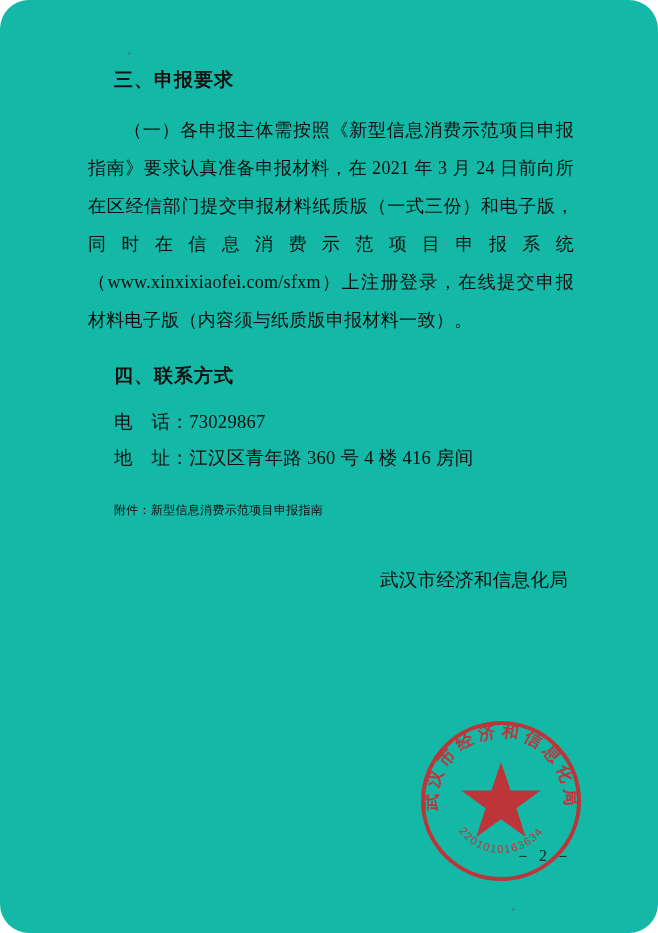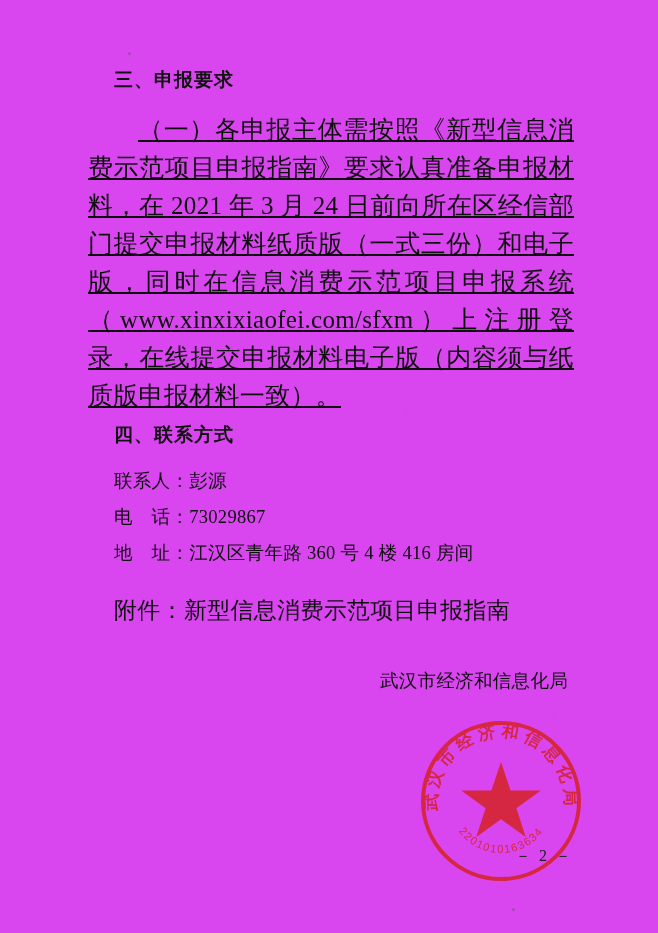--- a/index.html
+++ b/index.html
@@ -7,23 +7,24 @@
     padding: 0;
     background: #ffffff;
   }
   body {
     font-family: "Liberation Serif", "DejaVu Serif", serif;
   }
   .page {
     position: relative;
     width: 658px;
     height: 933px;
-    background: #d946ef;
+    background: #14b8a6;
     overflow: hidden;
     box-sizing: border-box;
+    border-radius: 29px;
   }
   .paper-tex {
     position: absolute;
     inset: 0;
     background:
       radial-gradient(circle at 12% 18%, rgba(0,0,0,0.012) 0 2px, transparent 3px),
       radial-gradient(circle at 62% 44%, rgba(0,0,0,0.010) 0 2px, transparent 3px),
       radial-gradient(circle at 84% 77%, rgba(0,0,0,0.012) 0 2px, transparent 3px);
     pointer-events: none;
   }
@@ -37,51 +38,50 @@
     font-family: "Liberation Sans", "DejaVu Sans", sans-serif;
     font-weight: bold;
     font-size: 19px;
     letter-spacing: 1px;
     color: #111;
     margin: 0 0 16px 0;
     padding-left: 26px;
     line-height: 1.5;
   }
   .h-section.second {
-    margin-top: 6px;
+    margin-top: 23px;
     margin-bottom: 14px;
   }
   .para {
-    font-size: 25px;
+    font-size: 18px;
     line-height: 38px;
     color: #0e0e0e;
     margin: 0 0 1px 0;
     text-align: justify;
     text-justify: inter-ideograph;
     text-indent: 2em;
     letter-spacing: 0.3px;
-    text-decoration: underline;
   }
   .contact-line {
     font-size: 18.5px;
     line-height: 36px;
     color: #0e0e0e;
     padding-left: 26px;
     letter-spacing: 0.3px;
   }
   .contact-label {
     display: inline-block;
     min-width: 68px;
   }
   .attach {
-    font-size: 23px;
+    font-size: 12px;
     line-height: 36px;
     color: #0e0e0e;
     padding-left: 26px;
-    margin-top: 22px;
+    margin-top: 16px;
     letter-spacing: 0.3px;
   }
   .signature {
     margin-top: 34px;
     text-align: right;
     padding-right: 6px;
     position: relative;
     z-index: 3;
   }
   .signature div {
@@ -132,23 +132,20 @@
 
   <div class="content">
 
     <h2 class="h-section">三、申报要求</h2>
 
     <p class="para">（一）各申报主体需按照《新型信息消费示范项目申报指南》要求认真准备申报材料，在 2021 年 3 月 24 日前向所在区经信部门提交申报材料纸质版（一式三份）和电子版，同时在信息消费示范项目申报系统（www.xinxixiaofei.com/sfxm）上注册登录，在线提交申报材料电子版（内容须与纸质版申报材料一致）。</p>
 
     <h2 class="h-section second">四、联系方式</h2>
 
     <div class="contact-line">
-      <span class="contact-label">联系人：</span><span>彭源</span>
-    </div>
-    <div class="contact-line">
       <span class="contact-label">电　话：</span><span>73029867</span>
     </div>
     <div class="contact-line">
       <span class="contact-label">地　址：</span><span>江汉区青年路 360 号 4 楼 416 房间</span>
     </div>
 
     <div class="attach">附件：新型信息消费示范项目申报指南</div>
 
     <div class="signature">
       <div>武汉市经济和信息化局</div>

